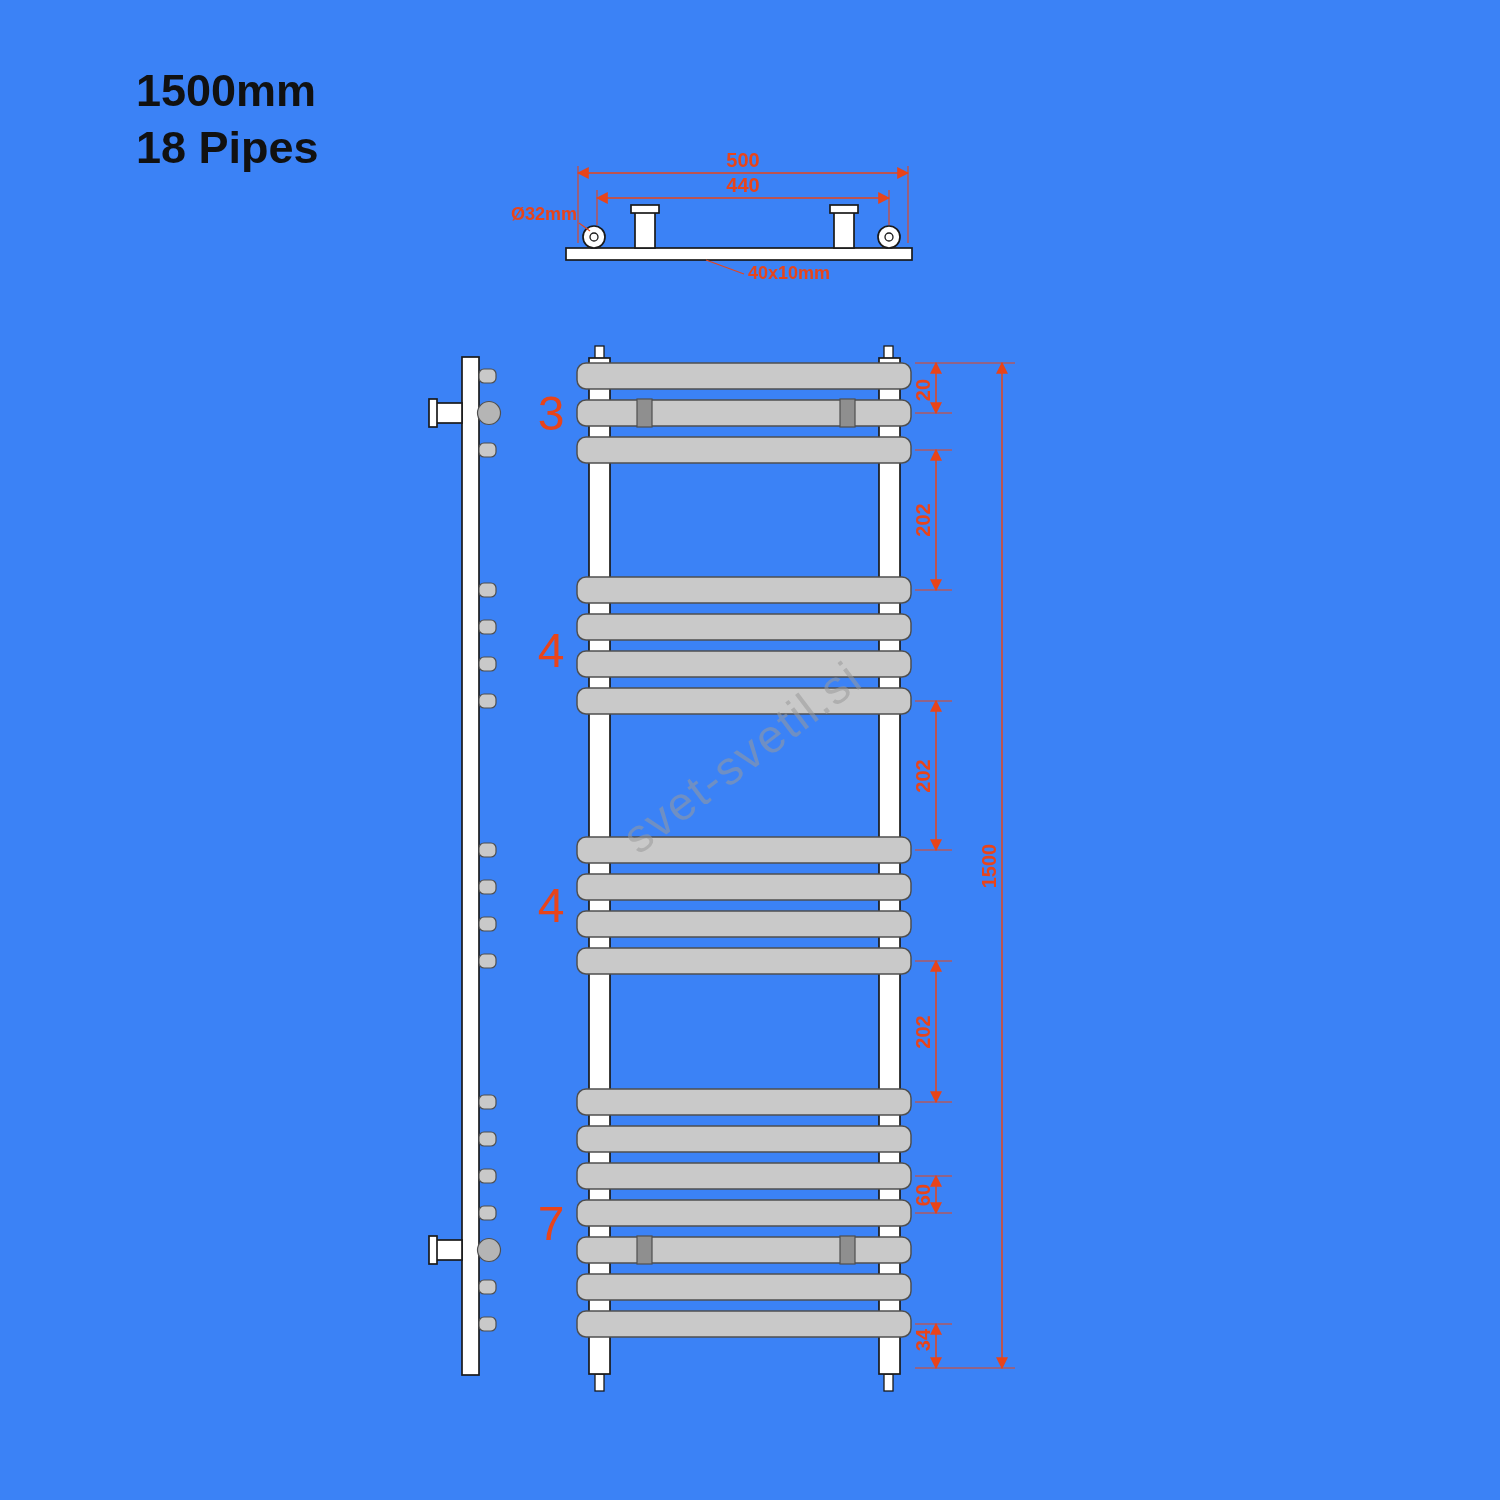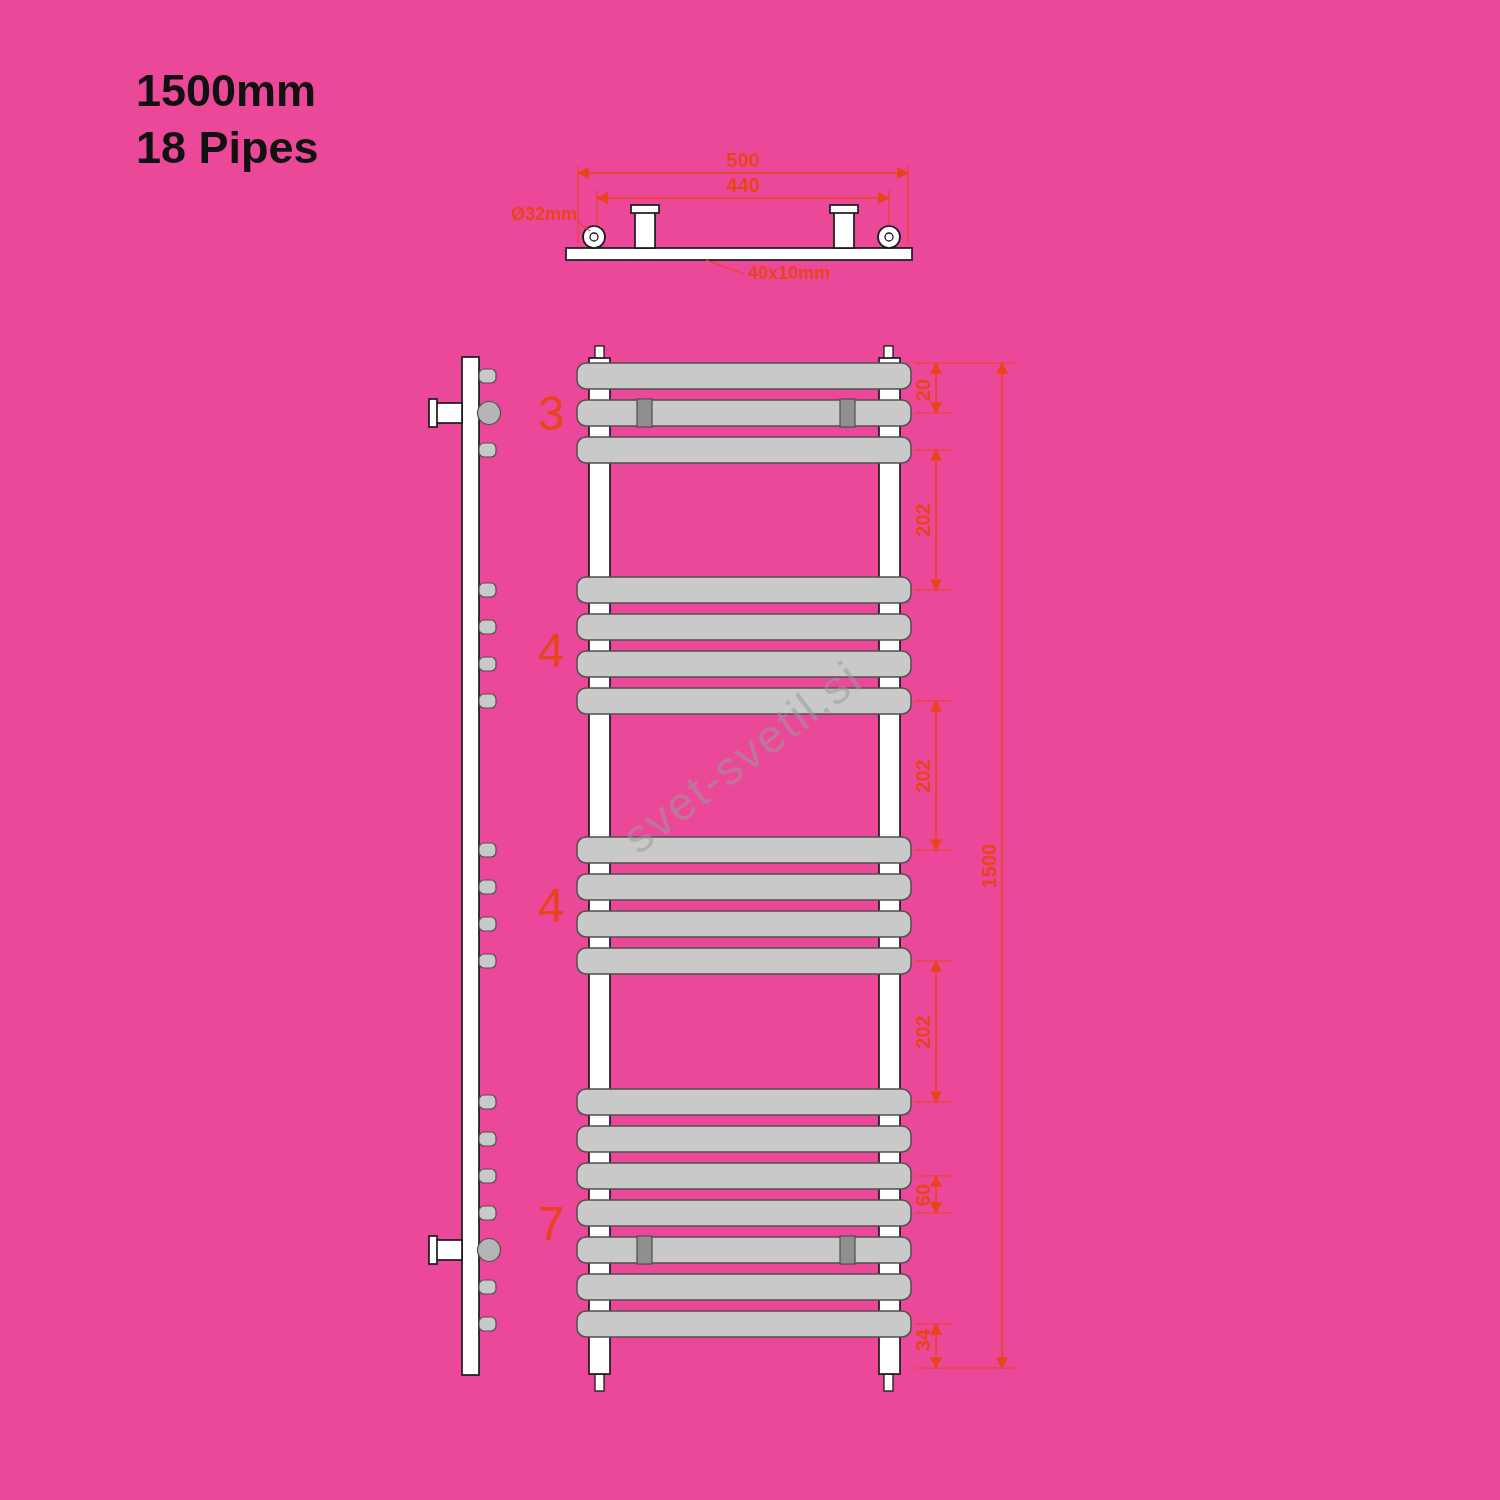--- a/index.html
+++ b/index.html
@@ -1,16 +1,16 @@
 <!DOCTYPE html>
 <html><head>
 <meta charset="utf-8">
 <style>
   html,body{margin:0;padding:0;background:#ffffff;}
-  .canvas{position:relative;width:1500px;height:1500px;background:#ec4899;overflow:hidden;}
+  .canvas{position:relative;width:1500px;height:1500px;background:#3b82f6;overflow:hidden;}
   svg{position:absolute;left:0;top:0;}
   svg text{font-family:"Liberation Sans","DejaVu Sans",sans-serif;}
   .outline{fill:#ffffff;stroke:#1a1a1a;stroke-width:1.7;}
   .thin{fill:#ffffff;stroke:#1a1a1a;stroke-width:1.3;}
   .pipe{fill:#c9c9c9;stroke:#4f4f4f;stroke-width:1.5;}
   .stub{fill:#c9c9c9;stroke:#4f4f4f;stroke-width:1.2;}
   .bracketsq{fill:#8f8f8f;stroke:#4f4f4f;stroke-width:1.2;}
   .disc{fill:#b5b5b5;stroke:#4f4f4f;stroke-width:1.2;}
   .dimline{stroke:#E8441A;stroke-width:1.5;fill:none;}
   .extline{stroke:#E8441A;stroke-width:1.1;fill:none;}

